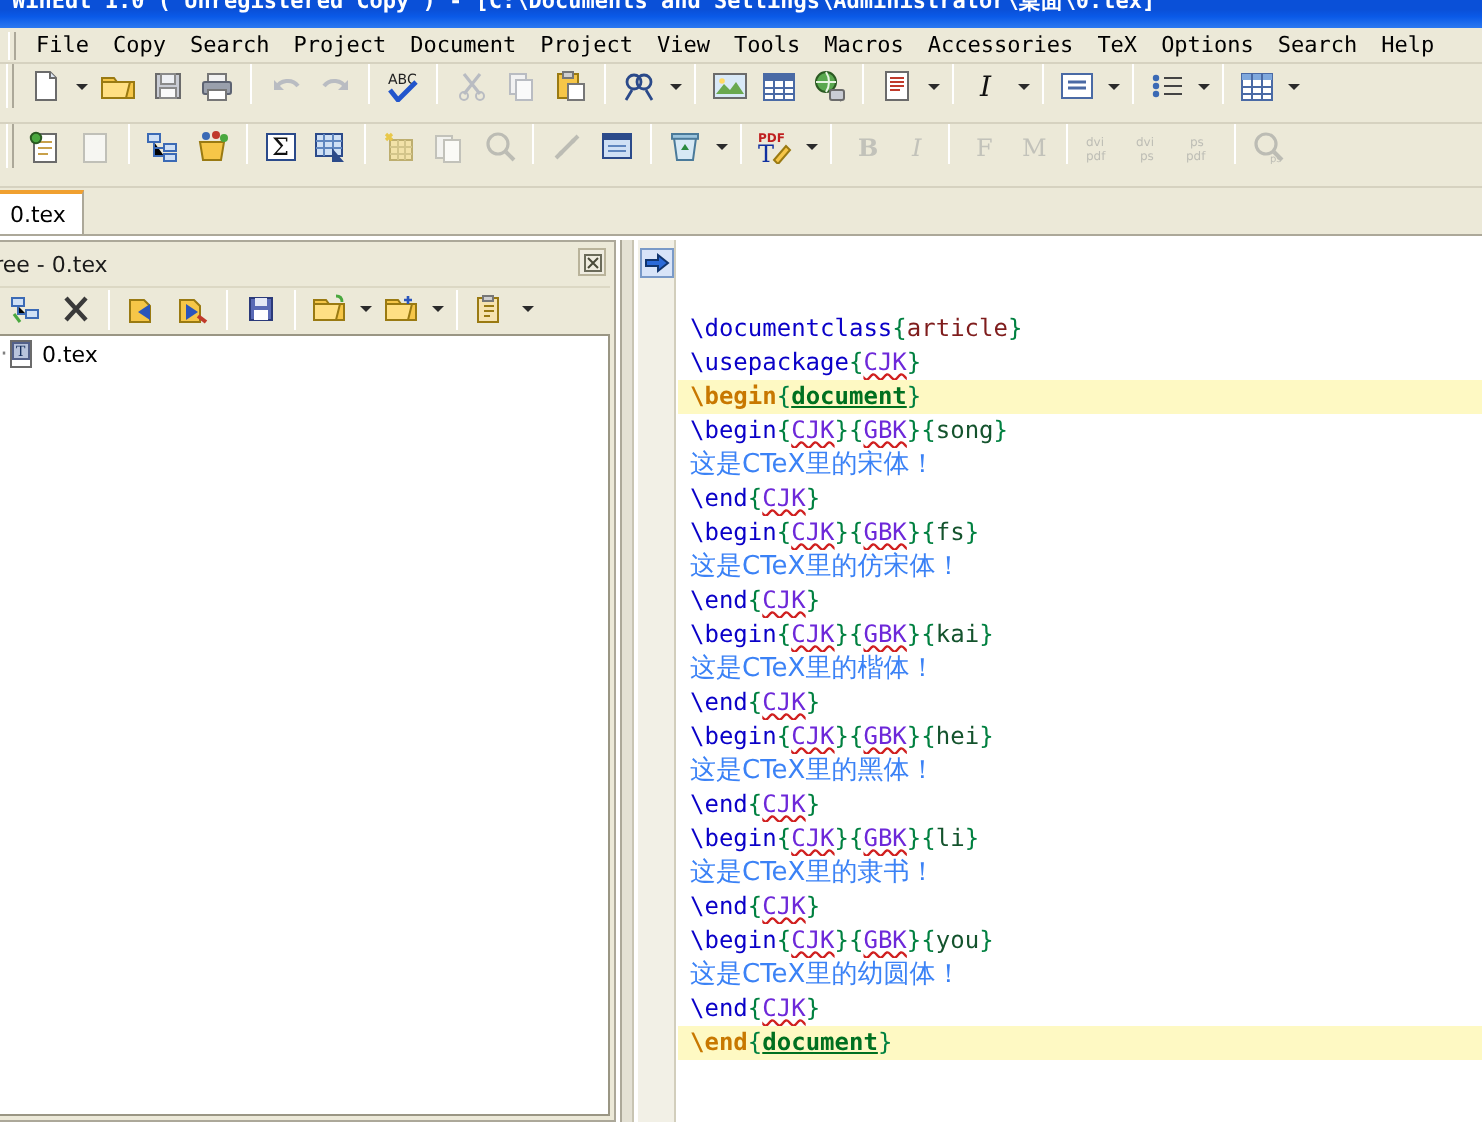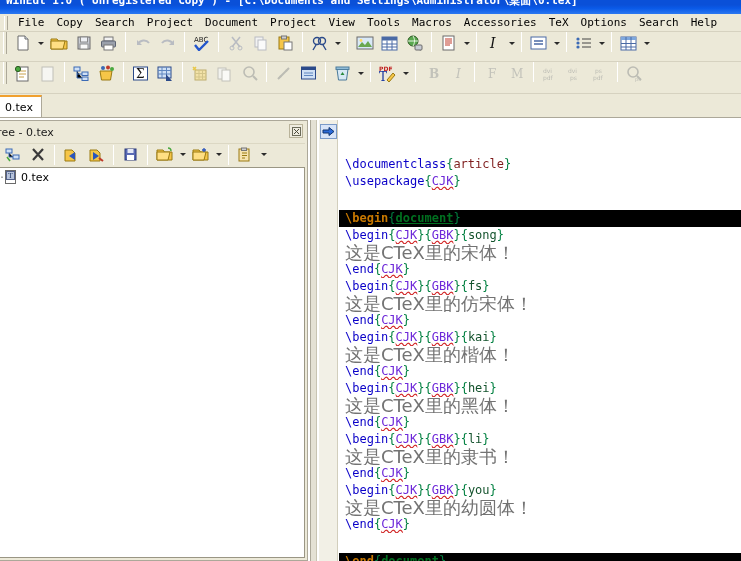--- a/index.html
+++ b/index.html
@@ -203,32 +203,32 @@
     font-size: 12px;
     line-height: 17px;
     white-space: pre;
   }
   .eline {
     height: 17px;
     padding-left: 6px;
     white-space: pre;
     overflow: hidden;
   }
-  .eline.hl { background: #000000; margin-top: 20px; }
+  .eline.hl { background: #fef9c3; }
   .tok-cmd  { color: #0a00c8; font-weight: normal; }
   .tok-brc  { color: #008040; }
   .tok-arg  { color: #14532d; }
   .tok-argr { color: #7f1d1d; }
   .tok-argg { color: #6d28d9; }
   .tok-doc  { color: #007020; text-decoration: underline; font-weight: bold; }
   .tok-bs   { color: #c87800; font-weight: bold; }
   .cjk {
     font-family: "DejaVu Sans", sans-serif;
-    color: #737373;
-    font-size: 18px;
+    color: #3b82f6;
+    font-size: 13px;
   }
   .sq { text-decoration: underline; text-decoration-style: wavy; text-decoration-color: #d02020; }
 </style>
 </head>
 <body>
 
 <div id="app">
 
   <div class="titlebar">
     <span class="tbtext">WinEdt 1.0  ( Unregistered Copy )  -  [C:\Documents and Settings\Administrator\桌面\0.tex]</span>

